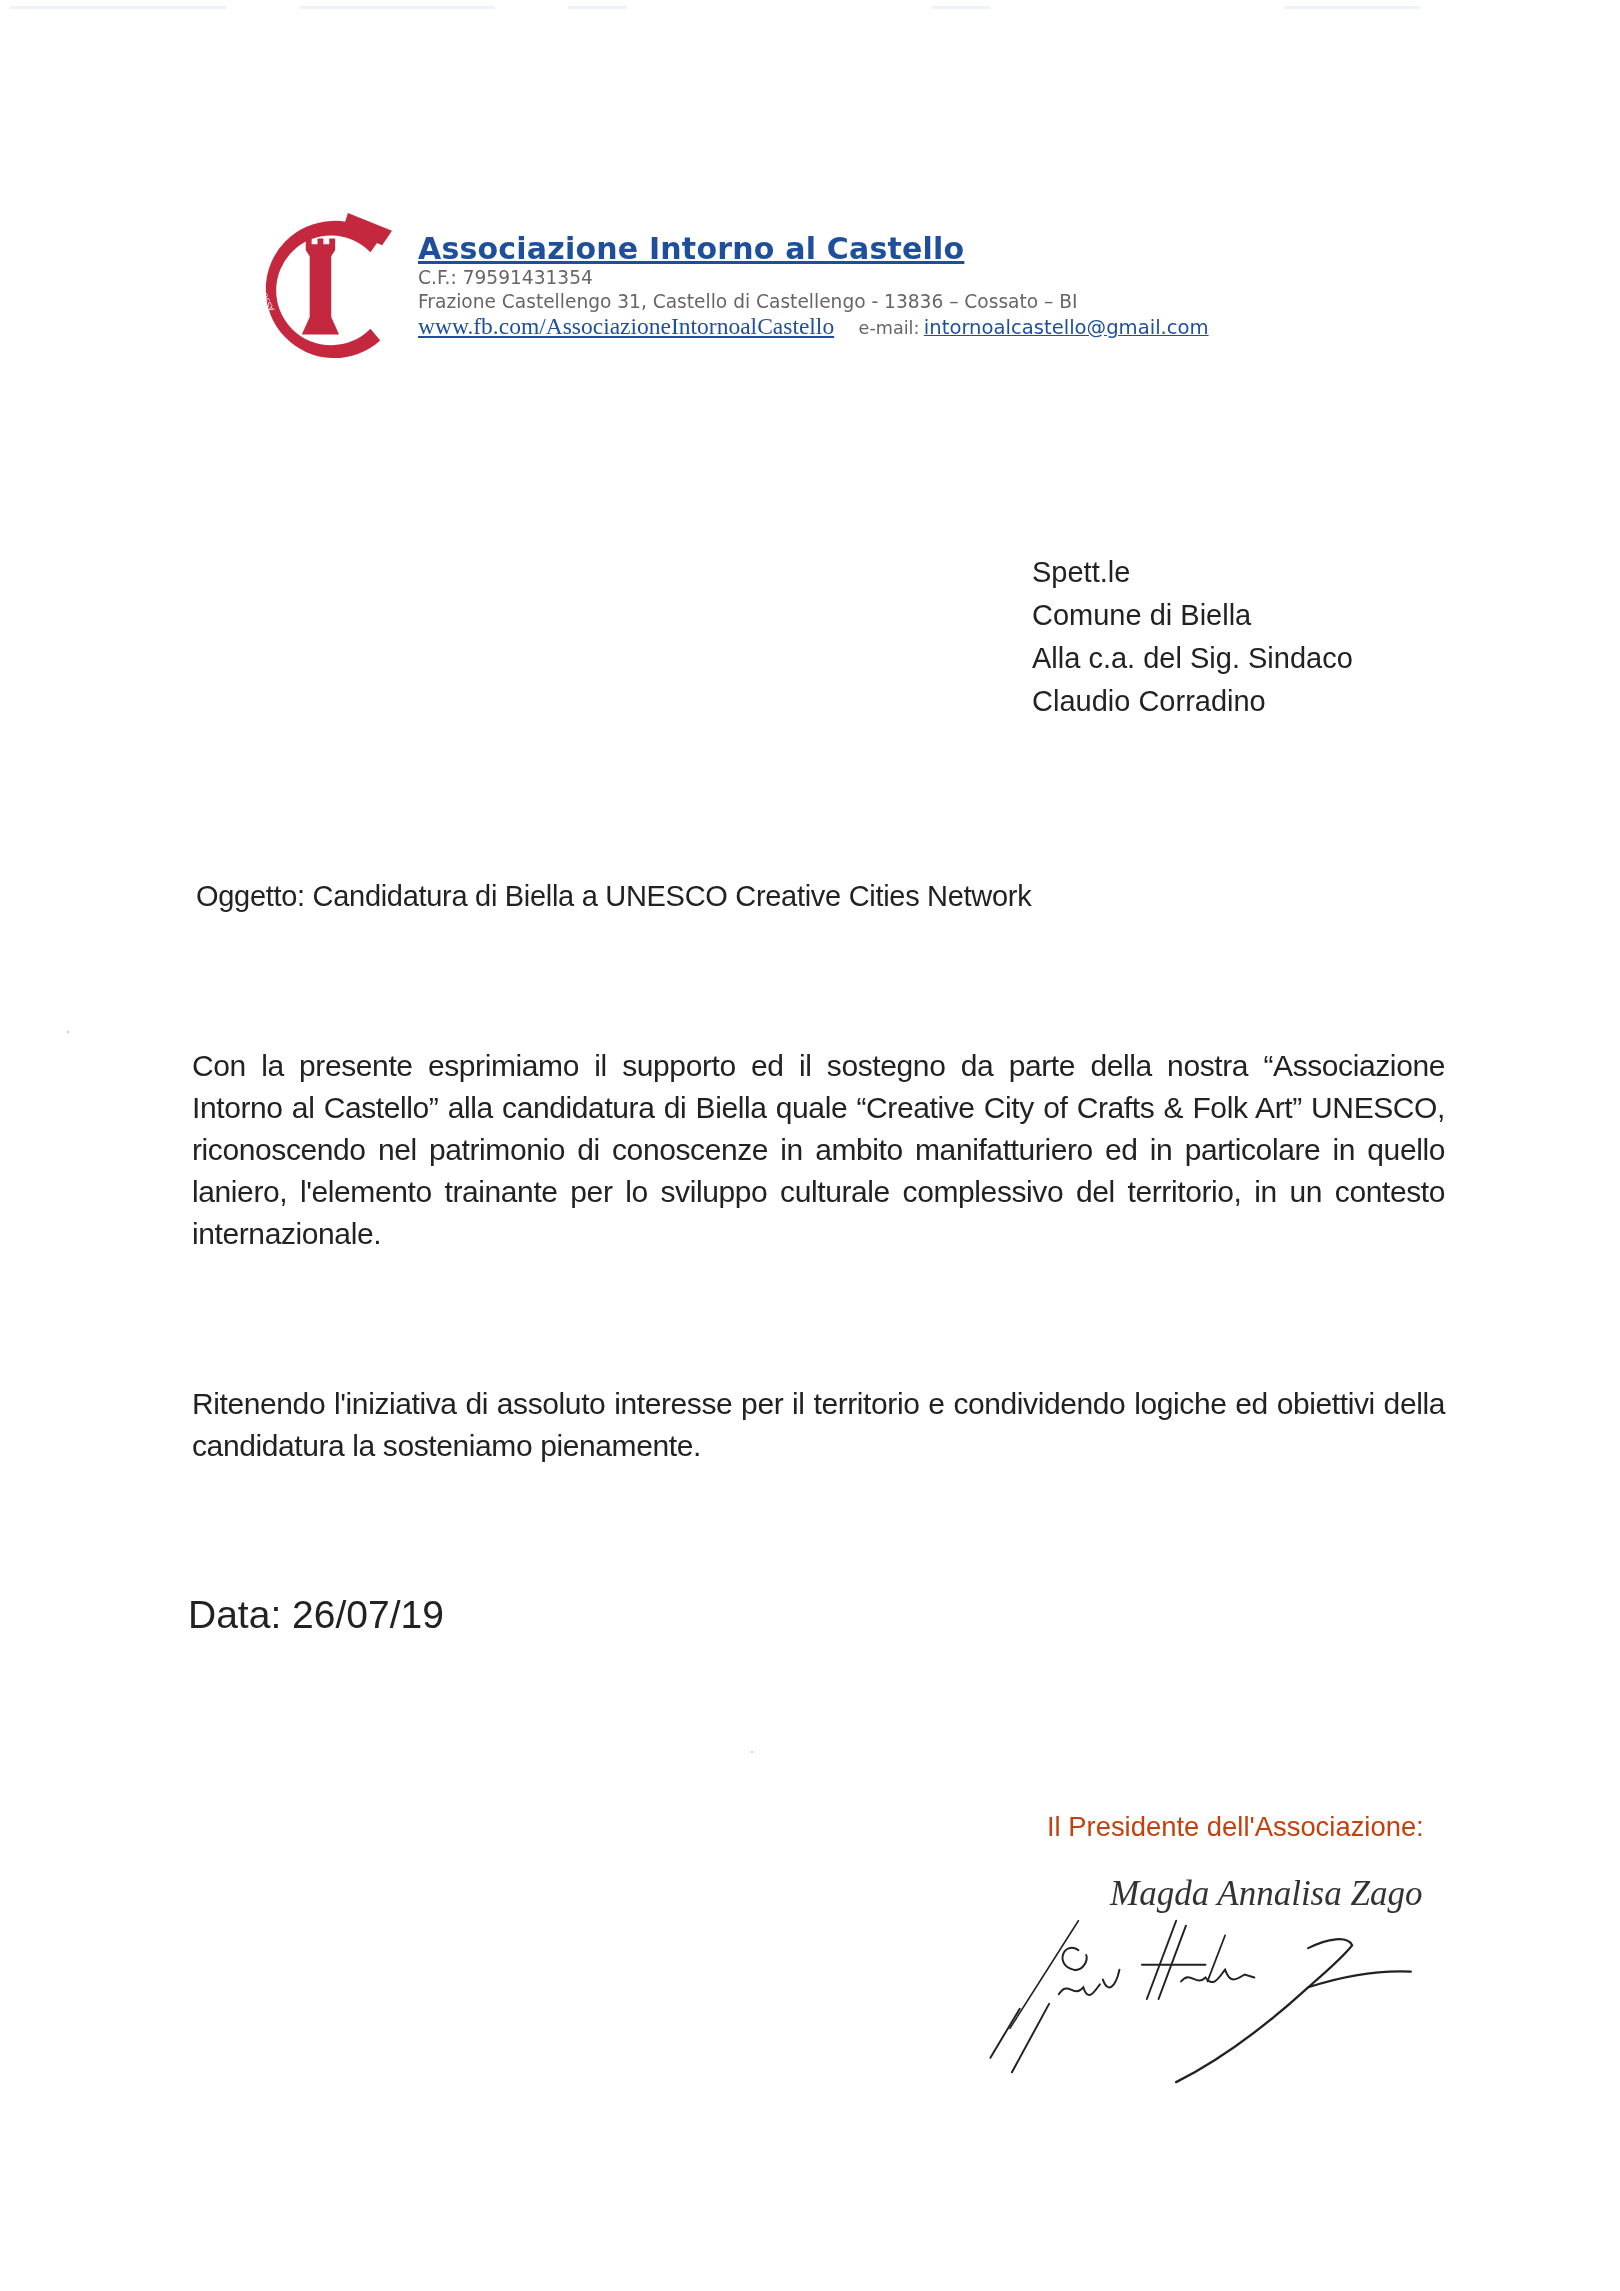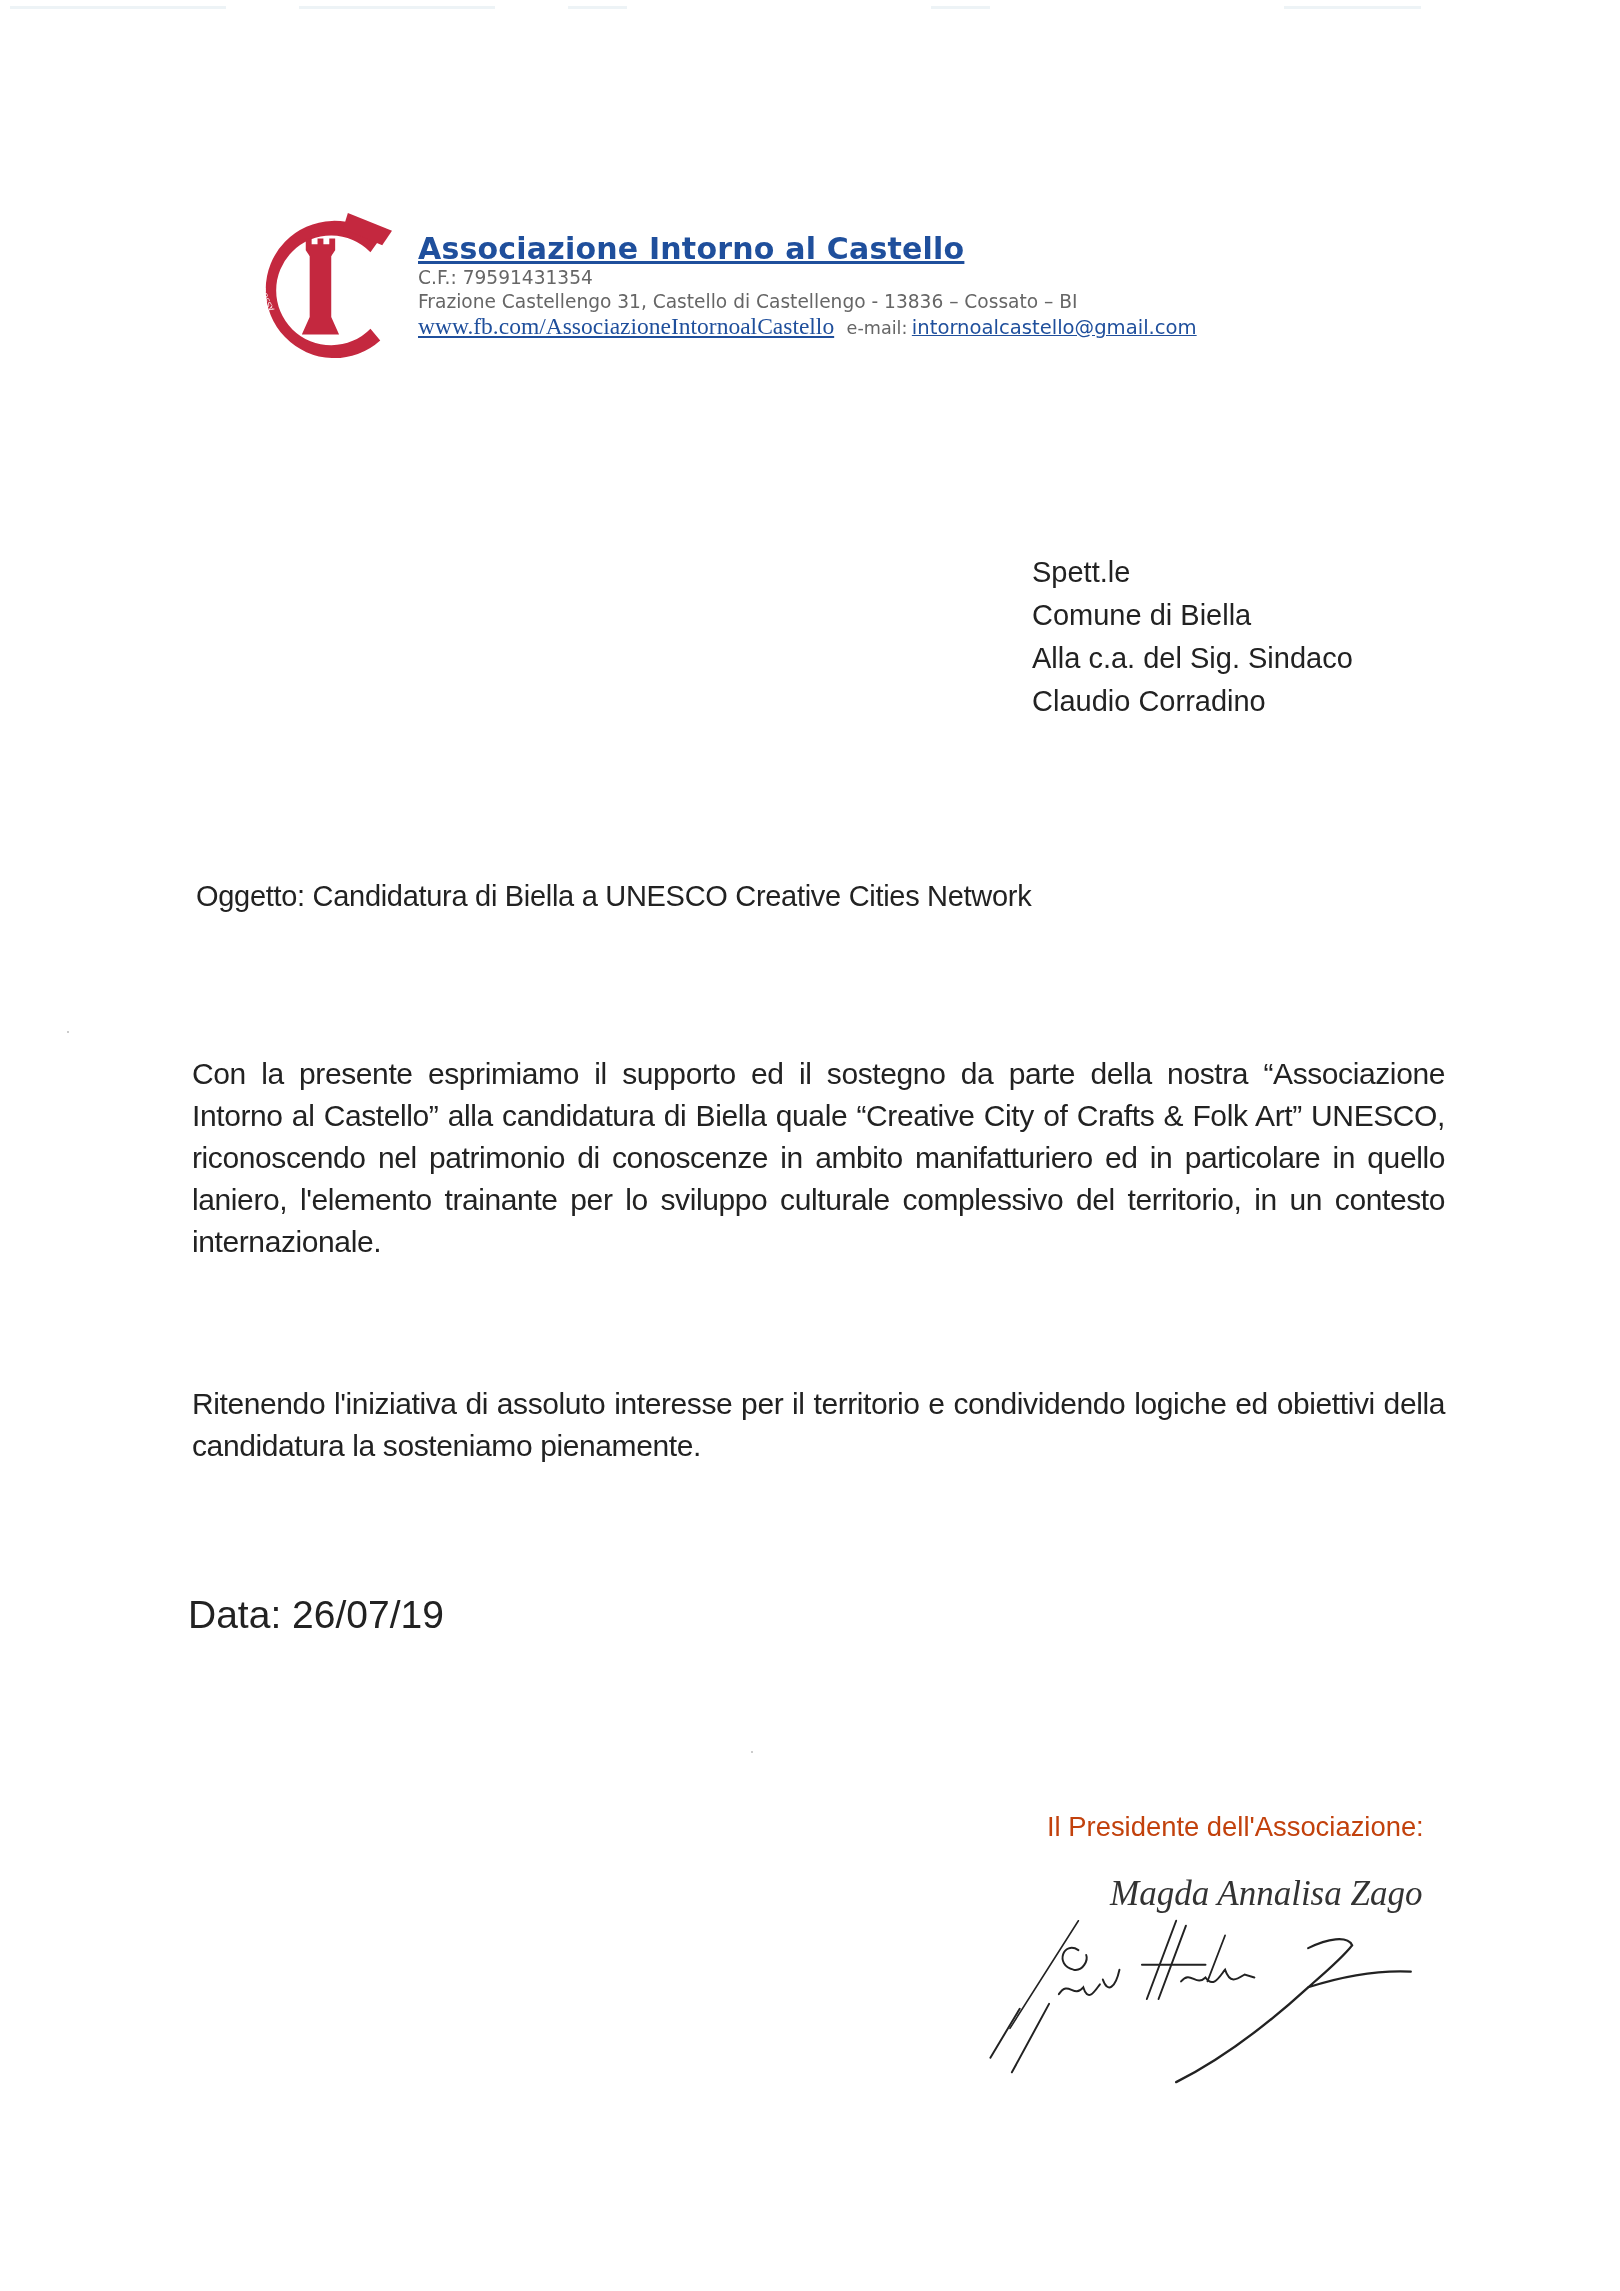--- a/index.html
+++ b/index.html
@@ -10,32 +10,32 @@
     .scan-line { position: absolute; top: 5.9px; height: 2.9px; background: #e6eef2; opacity: .7; }
     
     .logo { position: absolute; left: 245px; top: 201px; width: 147px; height: 172px; }
     .letterhead { position: absolute; left: 418px; top: 231px; }
     .org-name {
       font-family: "DejaVu Sans", sans-serif; font-weight: bold; font-size: 30px;
       color: #1f4f9c; text-decoration: underline; letter-spacing: 0.2px; line-height: 35px;
     }
     .lh-line { font-family: "DejaVu Sans", sans-serif; font-size: 18.6px; color: #666666; line-height: 23.5px; }
     .lh-web { font-family: Liberation Serif, serif; font-size: 23.5px; color: #1f4f9c; text-decoration: underline; }
-    .lh-email-label { font-family: "DejaVu Sans", sans-serif; font-size: 17.6px; color: #666666; margin-left: 8px; }
+    .lh-email-label { font-family: "DejaVu Sans", sans-serif; font-size: 17.6px; color: #666666; margin-left: 20px; }
     .lh-email { font-family: "DejaVu Sans", sans-serif; font-size: 19.6px; color: #1f4f9c; text-decoration: underline; }
     
     .recipient { position: absolute; left: 1032px; top: 551px; font-size: 29px; line-height: 43px; color: #222; }
     
     .subject { position: absolute; left: 196px; top: 880px; font-size: 29px; color: #222; letter-spacing: -0.3px; }
     
     .para {
       position: absolute; left: 192px; width: 1253px; font-size: 30px; line-height: 42px;
       text-align: justify; color: #222; letter-spacing: -0.4px;
     }
-    .p1 { top: 1045px; margin-top: 8px; }
+    .p1 { top: 1045px; }
     .p2 { top: 1383px; }
     .date { position: absolute; left: 188px; top: 1593px; font-size: 39px; color: #222; }
     .signer-title { position: absolute; left: 1047px; top: 1811px; font-size: 27.4px; color: #c2410c; }
     .signer-name {
       position: absolute; left: 1110px; top: 1874px; font-family: "Liberation Serif", serif;
       font-style: italic; font-size: 35px; color: #333;
     }
     .signature { position: absolute; left: 980px; top: 1911px; width: 451px; height: 176px; }
     .speck { position: absolute; width: 2px; height: 2px; background: #bbb; border-radius: 1px; }
   </style>

